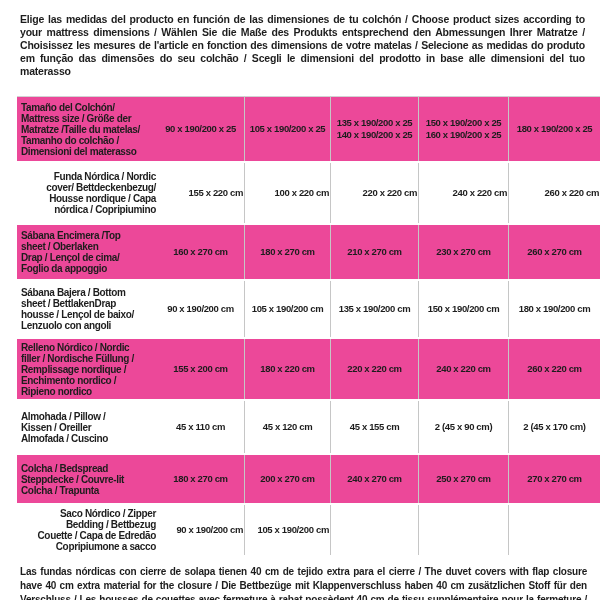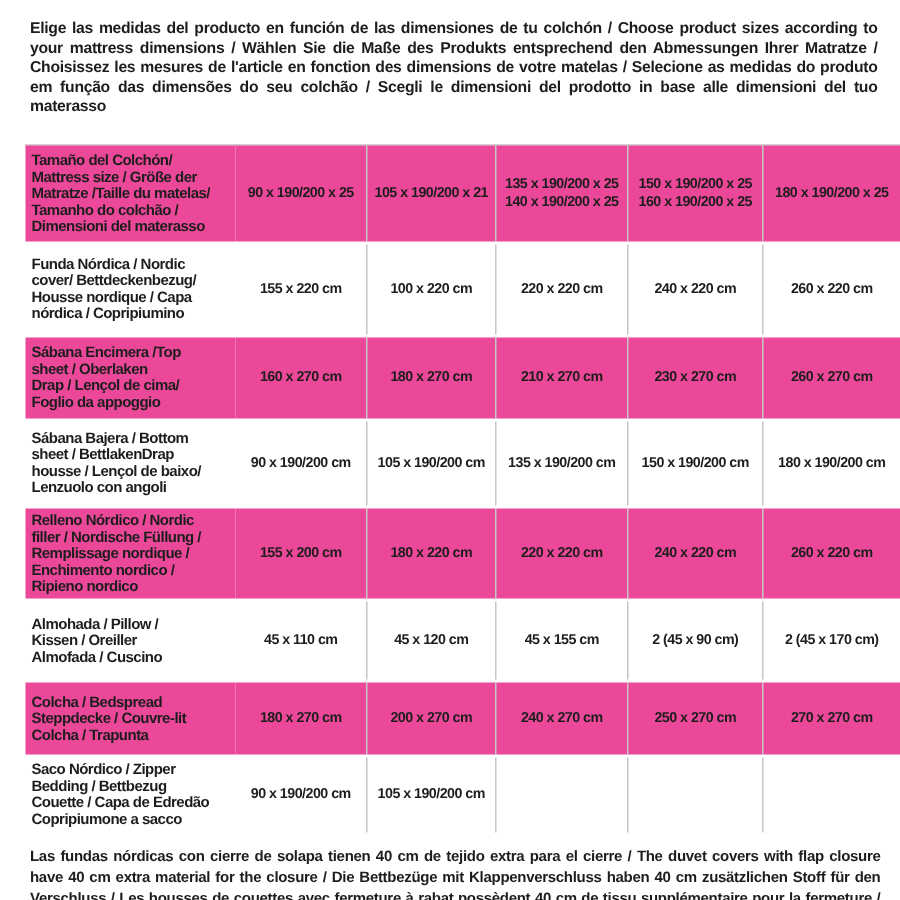--- a/index.html
+++ b/index.html
@@ -25,27 +25,27 @@
     font-size:10px; line-height:11px; letter-spacing:-0.35px;
     padding-left:4px; text-align:left;
   }
   td.val {
     font-size:9.5px; line-height:12px; letter-spacing:-0.35px;
     text-align:center;
   }
   td.val + td.val { border-left:1px solid #c6c6c6; }
   tr.first td { border-top:1px solid #d2d2d2; }
   tr.r1 td { height:62px; }
-  tr.r2 td { height:58px; }
+  tr.r2 td { height:58px;text-align:right; }
   tr.r3 td { height:52px;margin-left:20px; }
   tr.r4 td { height:54px;margin-top:16px; }
   tr.r5 td { height:58px; }
   tr.r6 td { height:50px; }
   tr.r7 td { height:46px; }
-  tr.r8 td { height:48px; }
+  tr.r8 td { height:48px;text-align:right; }
   .footnote {
     font-weight:bold; font-size:10px; line-height:14px;
     letter-spacing:-0.2px; text-align:justify;
     margin:8px 13px 0 20px;
   }
 </style>
 </head>
 <body>
 
 <div class="intro">Elige las medidas del producto en función de las dimensiones de tu colchón / Choose product sizes according to your mattress dimensions / Wählen Sie die Maße des Produkts entsprechend den Abmessungen Ihrer Matratze / Choisissez les mesures de l'article en fonction des dimensions de votre matelas / Selecione as medidas do produto em função das dimensões do seu colchão / Scegli le dimensioni del prodotto in base alle dimensioni del tuo materasso</div>
@@ -60,21 +60,21 @@
       <col style="width:92px">
   </colgroup>
   <tbody>
     <tr class="r1 odd first">
       <td class="lbl">Tamaño del Colchón/
 Mattress size / Größe der
 Matratze /Taille du matelas/
 Tamanho do colchão /
 Dimensioni del materasso</td>
       <td class="val">90 x 190/200 x 25</td>
-      <td class="val">105 x 190/200 x 21</td>
+      <td class="val">105 x 190/200 x 25</td>
       <td class="val">135 x 190/200 x 25
 140 x 190/200 x 25</td>
       <td class="val">150 x 190/200 x 25
 160 x 190/200 x 25</td>
       <td class="val">180 x 190/200 x 25</td>
     </tr>
     <tr class="r2 even">
       <td class="lbl">Funda Nórdica /  Nordic
 cover/ Bettdeckenbezug/
 Housse nordique  / Capa

